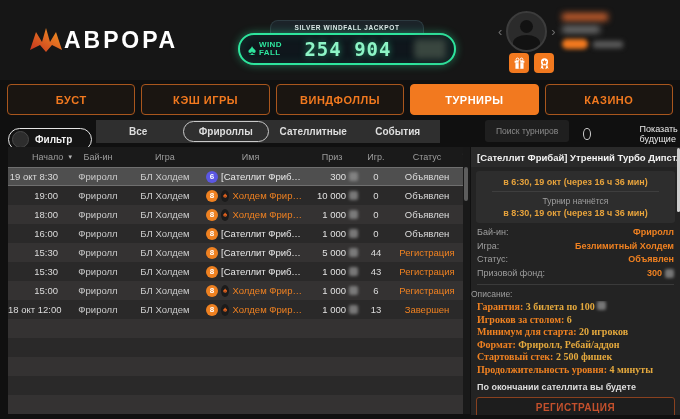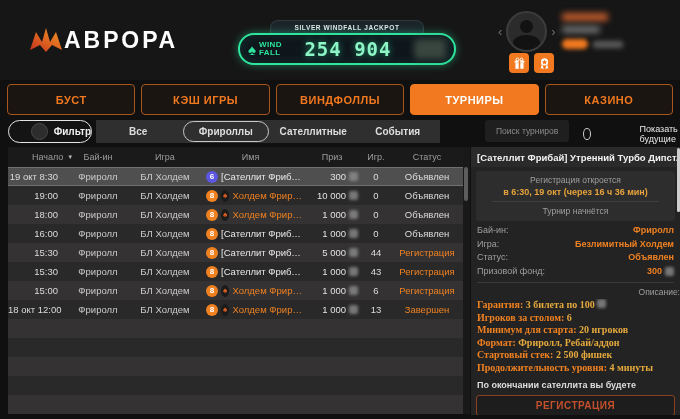--- a/index.html
+++ b/index.html
@@ -37,22 +37,22 @@
     justify-content:center;cursor:pointer;}
   .cashier{width:114px;height:28px;background:#e33d3d;border-radius:4px;color:#fff;font-weight:normal;
     font-size:10px;display:flex;align-items:center;justify-content:center;letter-spacing:.6px;cursor:pointer;margin-top:33px;}
   
   .nav{position:absolute;left:7px;top:84px;width:666px;display:flex;gap:6px;}
   .nav-btn{flex:1;height:29px;background:#1a1511;border:1px solid #a9561d;border-radius:4px;color:#f2791f;
     font-weight:bold;font-size:11px;display:flex;align-items:center;justify-content:center;
     letter-spacing:.5px;cursor:pointer;}
   .nav-btn.active{background:#f2791f;border-color:#f2791f;color:#fff;}
   
-  .filter-pill{position:absolute;left:8px;top:120px;width:82px;height:21px;border:1px solid #e4e4e4;
-    border-radius:12px;background:#141414;display:flex;align-items:center;justify-content:flex-end;}
+  .filter-pill{position:absolute;left:8px;top:128px;width:82px;height:21px;border:1px solid #e4e4e4;
+    border-radius:12px;background:#141414;display:flex;align-items:center;}
   .filter-knob{width:15px;height:15px;border-radius:50%;background:#2d2d2d;border:1px solid #484848;margin-left:3px;}
   .filter-label{color:#f0f0f0;font-size:10px;font-weight:bold;margin-left:6px;}
   .seg{position:absolute;left:96px;top:120px;width:344px;height:23px;background:#2f2f2f;border-radius:0;display:flex;}
   .seg-item{flex:1;display:flex;align-items:center;justify-content:center;color:#dedede;font-size:10px;
     font-weight:bold;cursor:pointer;}
   .seg-item.active{border:1px solid #c9c9c9;border-radius:12px;margin:1px 2px;}
   .search{position:absolute;left:485px;top:120px;width:84px;height:22px;background:#1f1f1f;border-radius:3px;
     display:flex;align-items:center;padding:6px 5px;box-sizing:border-box;}
   .search input{background:transparent;border:none;outline:none;color:#cfcfcf;font-size:8.5px;width:70px;
     margin-left:4px;font-family:"Liberation Sans",sans-serif;}
@@ -96,21 +96,21 @@
   .p-title{padding:5px 6px 4px;background:#2a2a2a;color:#f3f3f3;font-size:9.5px;font-weight:bold;
     white-space:nowrap;overflow:hidden;}
   .p-regbox{margin:4px 5px 3px;background:#2d2d2d;border-radius:3px;padding:4px 4px 5px;}
   .p-reg-label{color:#9f9f9f;font-size:8.5px;text-align:center;}
   .p-reg-value{color:#e7a33c;font-size:9px;font-weight:bold;text-align:center;margin-top:2px;}
   .p-div{border-top:1px solid #3e3e3e;margin:4px 12px;}
   .p-info{margin:1px 6px 0;border-bottom:1px solid #3a3a3a;padding-bottom:4px;}
   .p-info-row{display:flex;justify-content:space-between;align-items:center;font-size:9px;line-height:13.5px;}
   .pi-label{color:#9f9f9f;}
   .pi-value{color:#ef8121;font-weight:bold;display:flex;align-items:center;gap:3px;}
-  .p-desc-title{text-align:right;color:#9f9f9f;font-size:8.5px;margin-top:4px;}
+  .p-desc-title{text-align:left;color:#9f9f9f;font-size:8.5px;margin-top:4px;}
   .p-desc{margin:2px 6px 0;}
   .p-desc-row{font-size:10px;line-height:12.5px;white-space:nowrap;overflow:hidden;font-family:Liberation Serif, serif;}
   .pd-label{color:#ef8121;font-weight:bold;}
   .pd-value{color:#e5a93d;font-weight:bold;}
   .p-note{margin:6px 6px 0;color:#dedede;font-size:9px;white-space:nowrap;overflow:hidden;font-weight:bold;}
   .p-btn{margin:5px 5px 0;height:19px;border-radius:3px;background:#1d1d1d;display:flex;align-items:center;
     justify-content:center;font-weight:bold;font-size:10px;letter-spacing:.5px;cursor:pointer;}
   .p-btn-reg{border:1px solid #89411f;color:#c4502c;}
   .p-thumb{position:absolute;left:677px;top:148px;width:3px;height:64px;background:#cfcfcf;border-radius:2px;cursor:pointer;}
 </style>
@@ -369,24 +369,24 @@
     </div>
 </div>
 <div class="t-gear">⚙</div>
 <div class="t-scrollcol">
   <div class="t-thumb"></div>
 </div>
 
 <div class="panel">
   <div class="p-title">[Сателлит Фрибай] Утренний Турбо Дипст...</div>
   <div class="p-regbox">
-    <div class="p-reg-label">Регистрация откроется</div>
     <div class="p-reg-value">в 6:30, 19 окт (через 16 ч 36 мин)</div>
     <div class="p-div"></div>
     <div class="p-reg-label">Турнир начнётся</div>
+    <div class="p-reg-value">в 8:30, 19 окт (через 18 ч 36 мин)</div>
   </div>
   <div class="p-info">
       <div class="p-info-row">
         <span class="pi-label">Бай-ин:</span>
         <span class="pi-value">
           <span>Фриролл</span>
         </span>
       </div>
       <div class="p-info-row">
         <span class="pi-label">Игра:</span>

